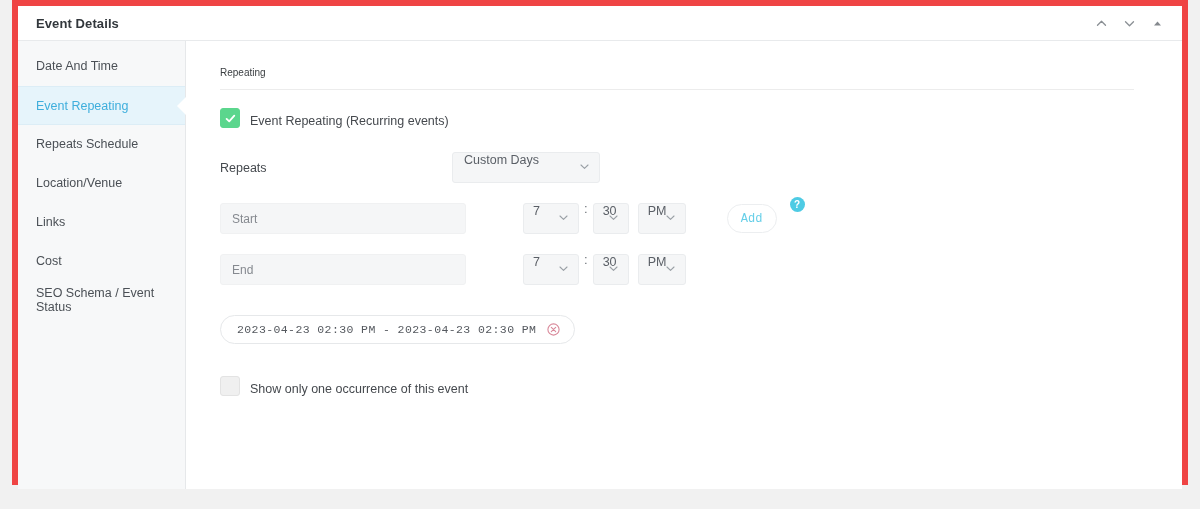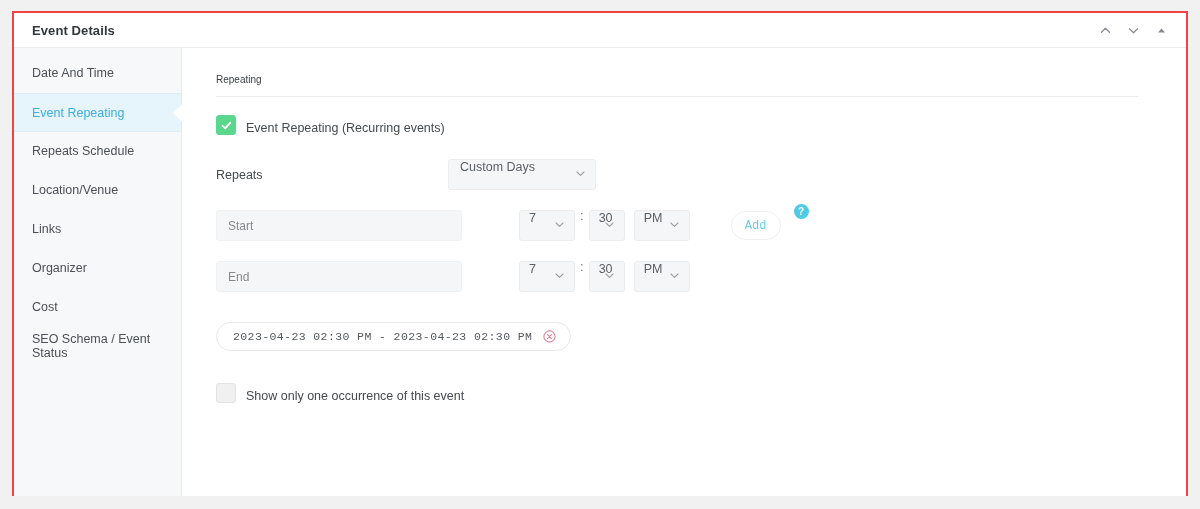--- a/index.html
+++ b/index.html
@@ -14,25 +14,25 @@
     width: 1200px;
     height: 509px;
     background: #f1f1f1;
     overflow: hidden;
   }
 
   
   .panel {
     position: absolute;
     left: 12px;
-    top: 11px;
+    top: 0;
     width: 1176px;
     height: 485px;
     background: #ffffff;
-    border: 2px solid #ef4444;
+    border: 6px solid #ef4444;
     box-sizing: border-box;
   }
 
   
   .panel-header {
     position: relative;
     height: 35px;
     border-bottom: 1px solid #e8eaec;
     box-sizing: border-box;
     display: flex;
@@ -223,21 +223,21 @@
   }
   .txt-input::placeholder { color: #85898f; opacity: 1; }
 
   .time-group {
     display: flex;
     align-items: center;
     margin-left: 57px;
   }
   .sel-hh { width: 56px; height: 31px; padding-left: 9px; }
   .sel-mm { width: 36px; height: 31px; padding-left: 9px; }
-  .sel-ap { width: 56px; height: 31px; padding-left: 9px; }
+  .sel-ap { width: 48px; height: 31px; padding-left: 9px; }
   .colon {
     font-size: 13px;
     color: #6f747a;
     margin: 0 5px;
     line-height: 0;
     align-self: flex-start;
     padding-top: 6px;
   }
   .gap-8 { width: 9px; }
 
@@ -343,23 +343,20 @@
         <div class="side-item">
           <span>Repeats Schedule</span>
         </div>
         <div class="side-item">
           <span>Location/Venue</span>
         </div>
         <div class="side-item">
           <span>Links</span>
         </div>
         <div class="side-item">
-          <span>Organizer</span>
-        </div>
-        <div class="side-item">
           <span>Cost</span>
         </div>
         <div class="side-item">
           <span>SEO Schema / Event Status</span>
         </div>
       </div>
 
       <div class="content">
 
         <h2 class="section-title">Repeating</h2>

